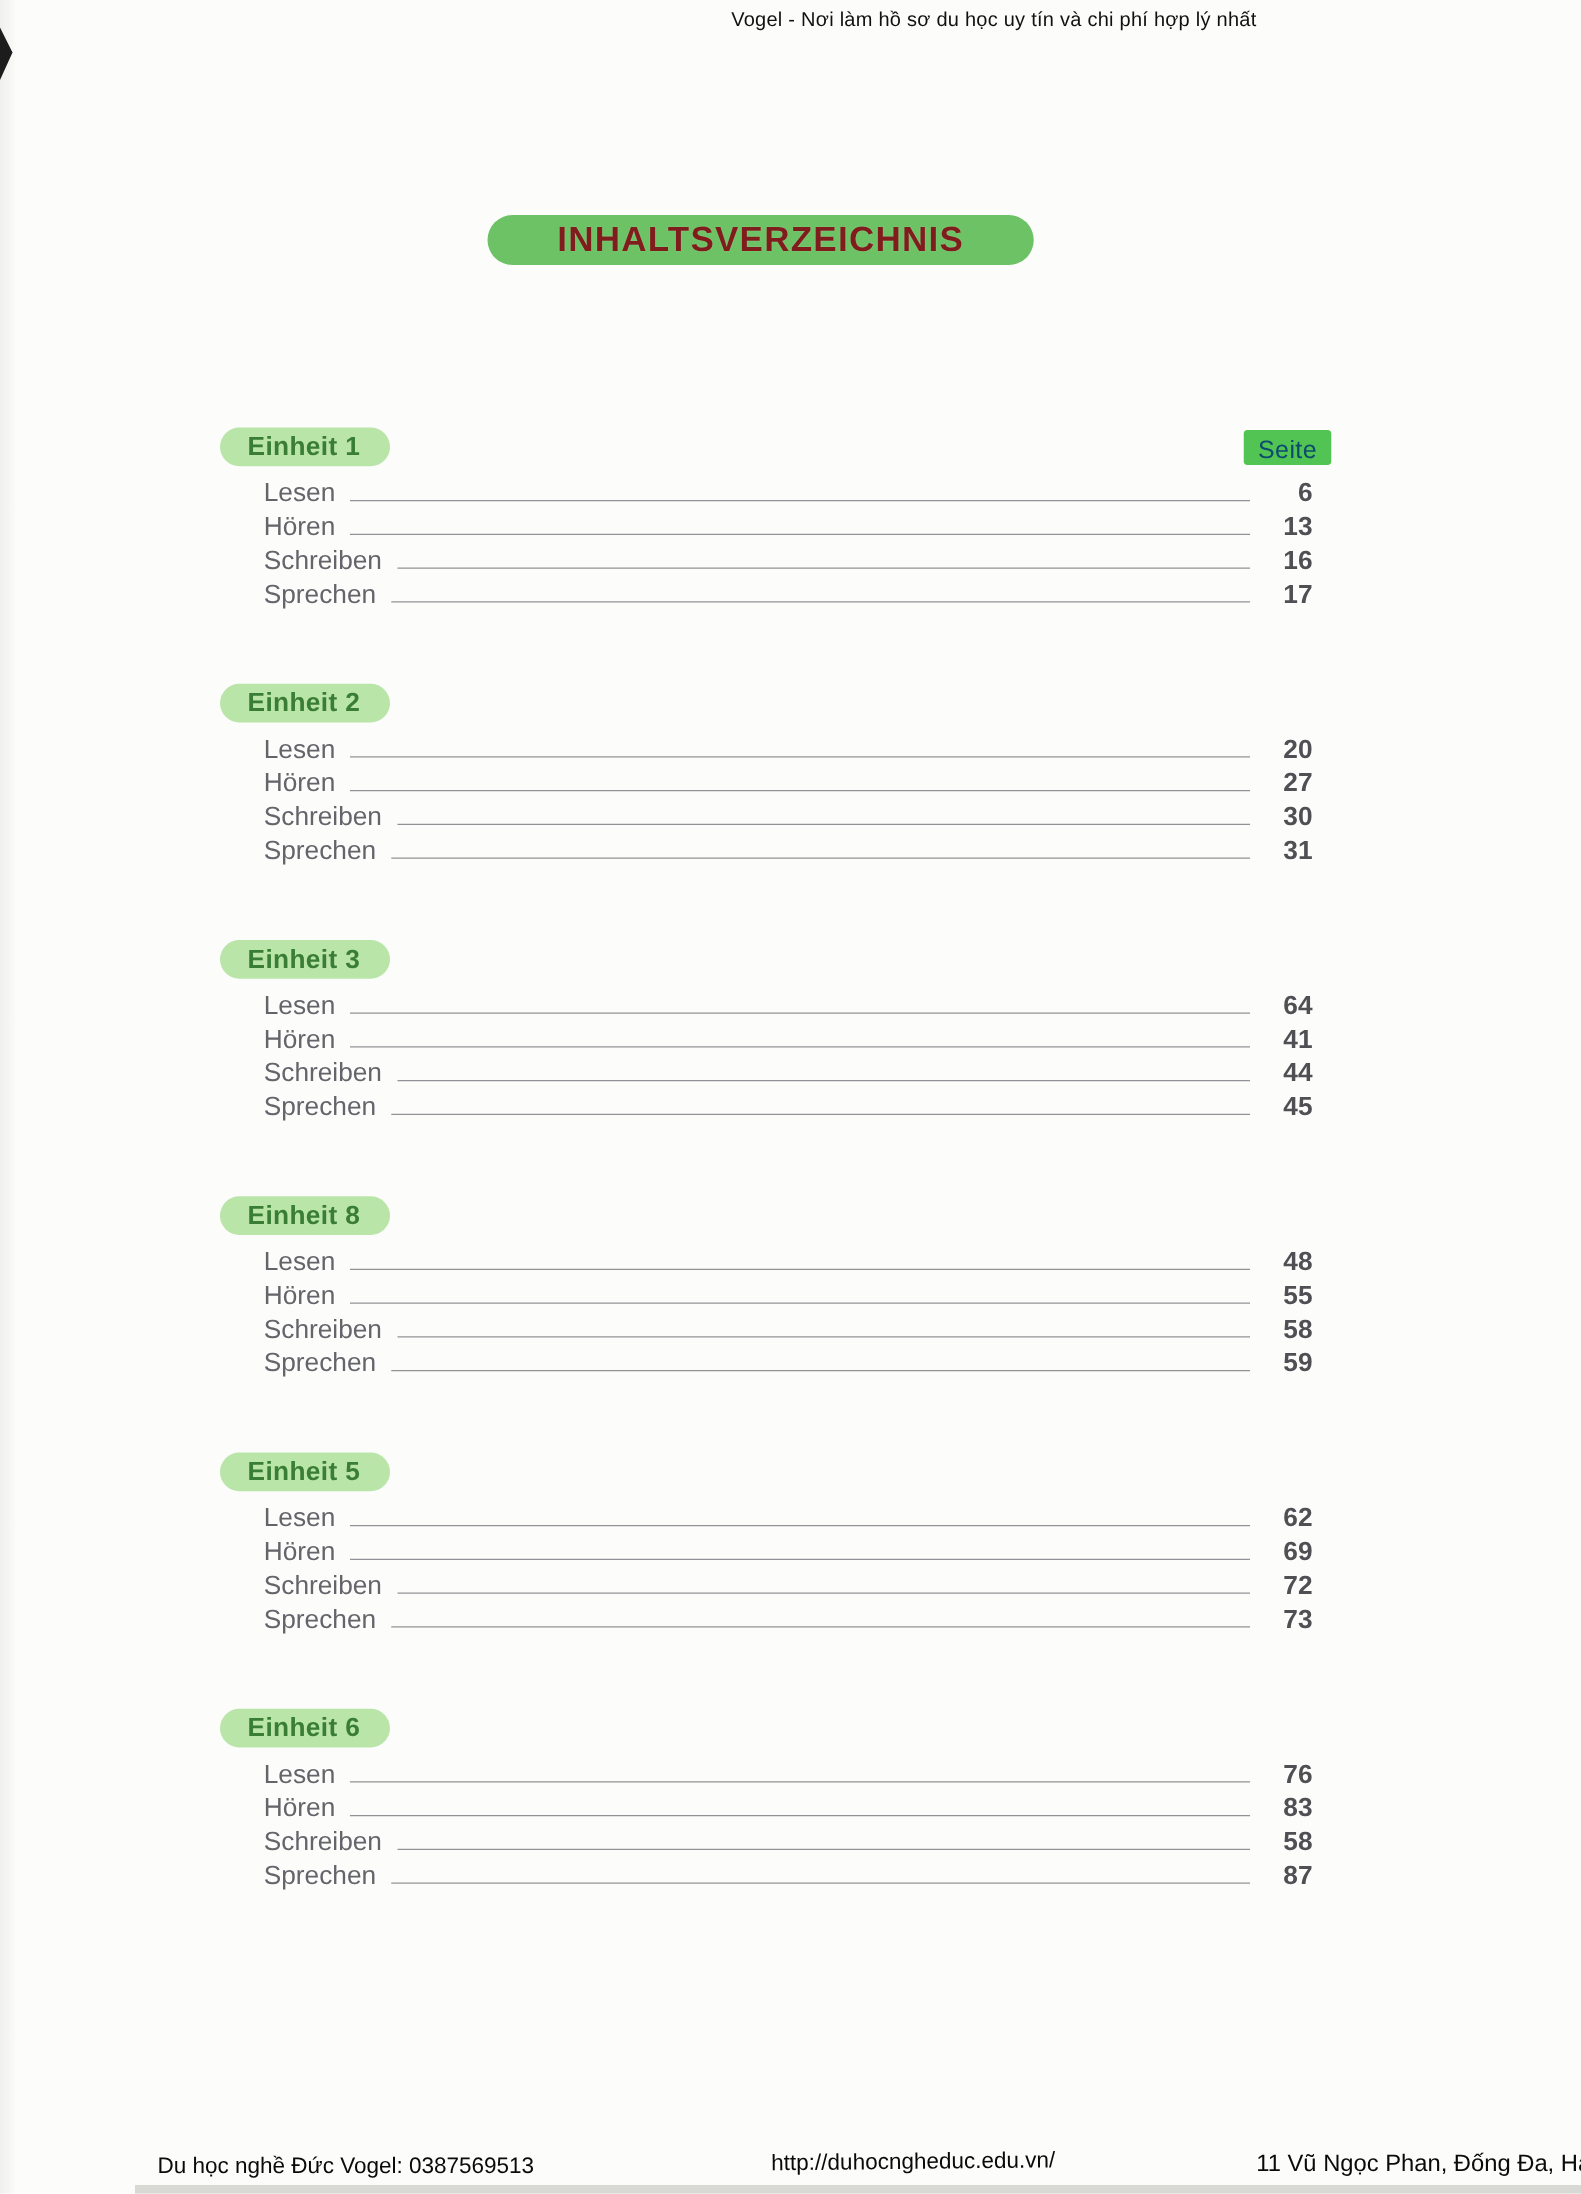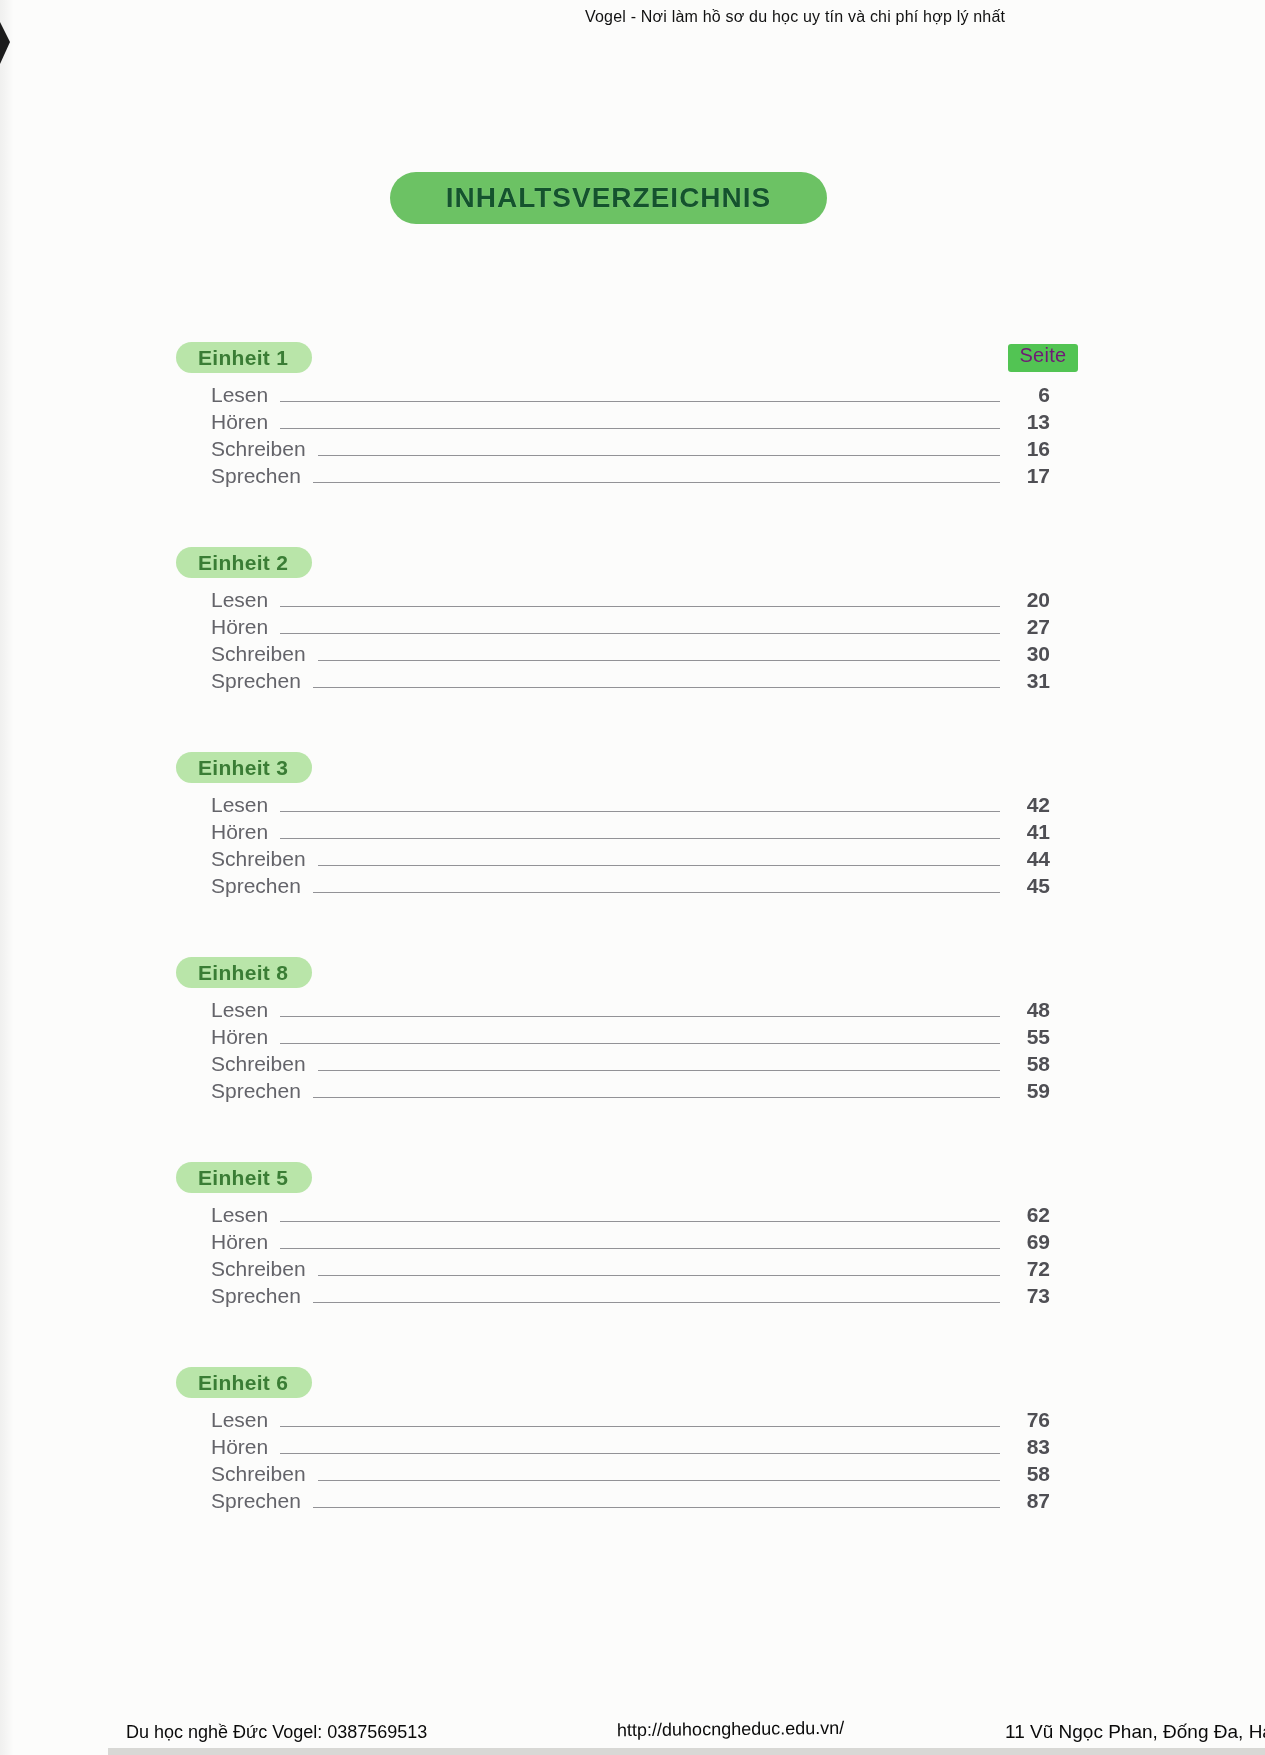--- a/index.html
+++ b/index.html
@@ -24,33 +24,33 @@
     border-left:10px solid #1c1c1c;border-top:20px solid transparent;border-bottom:22px solid transparent;
   }
   .scan-strip{position:absolute;left:108px;right:0;bottom:0;height:7px;background:#d8d8d5;}
 
   .header-watermark{
     position:absolute;left:585px;top:8px;
     font-size:16px;color:#111;letter-spacing:0.2px;white-space:nowrap;
   }
 
   .title-btn{
-    position:absolute;left:390px;top:172px;width:437px;height:52px;
+    position:absolute;left:390px;top:172px;width:437px;height:40px;
     background:var(--title-btn-bg);border-radius:27px;
     display:flex;align-items:center;justify-content:center;
-    color:#14532d;font-size:28px;font-weight:bold;letter-spacing:1px;
+    color:#7f1d1d;font-size:28px;font-weight:bold;letter-spacing:1px;
     text-shadow:0 0 1px rgba(255,255,255,0.4);
   }
 
   .toc{position:absolute;left:176px;top:342px;width:874px;}
   .seite-badge{
     position:absolute;left:819px;top:2px;width:70px;height:28px;
-    background:var(--seite-bg);color:#701a75;border-radius:3px;
-    display:flex;align-items:flex-start;justify-content:center;
-    font-size:20px;letter-spacing:0.3px;margin-left:13px;
+    background:var(--seite-bg);color:#0c4a6e;border-radius:3px;
+    display:flex;align-items:flex-end;justify-content:center;
+    font-size:20px;letter-spacing:0.3px;
   }
   .section{margin-bottom:56px;}
   .pill{
     display:inline-block;background:var(--pill-bg);color:var(--pill-text);
     border-radius:17px;height:31px;line-height:31px;padding:0 24px 0 22px;
     font-size:21px;font-weight:bold;letter-spacing:0.3px;min-width:90px;
   }
   .rows{margin:10px 0 0 35px;}
   .row{display:flex;align-items:baseline;height:27px;}
   .row-label{color:var(--label-gray);font-size:21px;white-space:nowrap;}
@@ -142,21 +142,21 @@
   </div>
 
   <div class="section">
     <span class="pill">
       <span>Einheit 3</span>
     </span>
     <div class="rows">
   <div class="row">
     <span class="row-label">Lesen</span>
     <span class="leader"></span>
-    <span class="page-num">42</span>
+    <span class="page-num">64</span>
   </div>
 
   <div class="row">
     <span class="row-label">Hören</span>
     <span class="leader"></span>
     <span class="page-num">41</span>
   </div>
 
   <div class="row">
     <span class="row-label">Schreiben</span>

